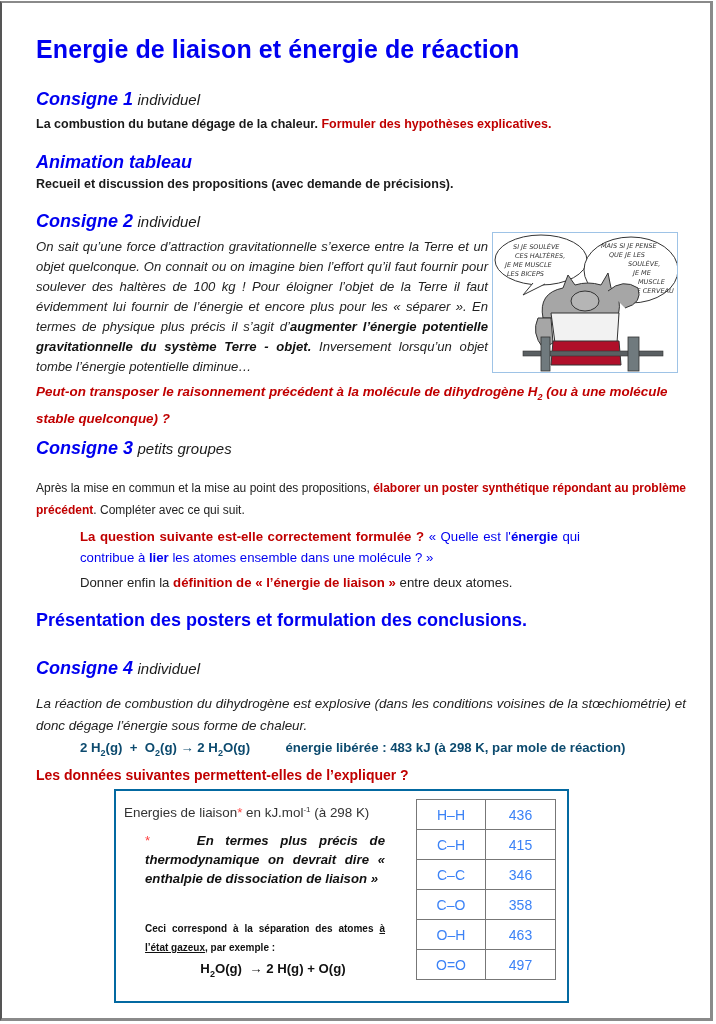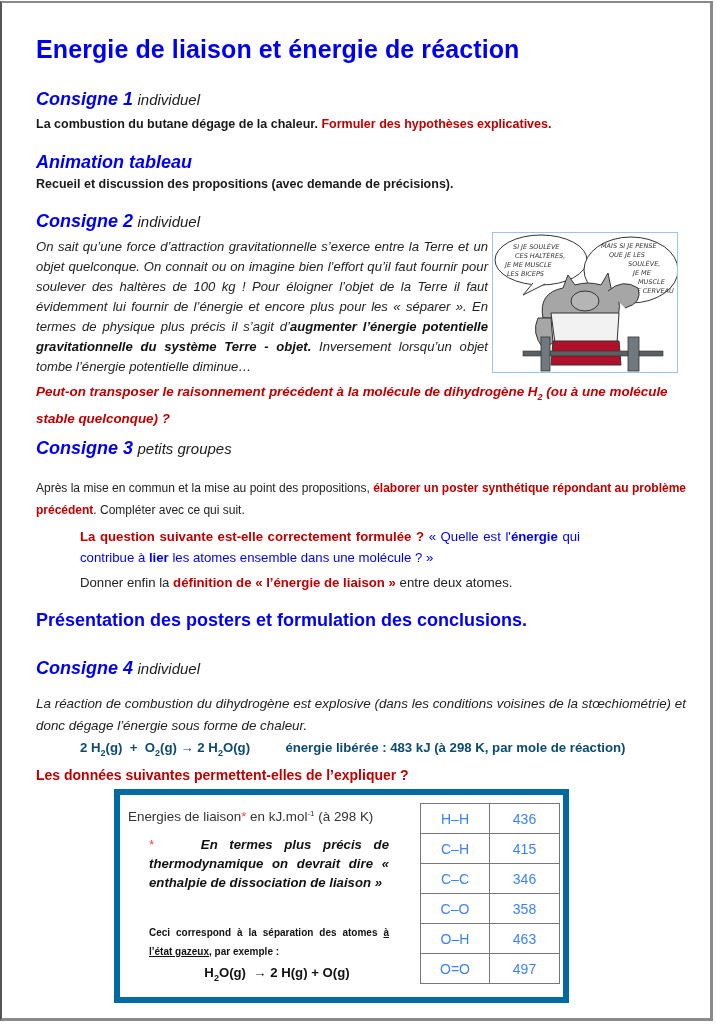--- a/index.html
+++ b/index.html
@@ -25,21 +25,21 @@
   .cartoon { position: absolute; left: 490px; top: 229px; width: 186px; height: 141px; border: 1px solid #9ec3e6; box-sizing: border-box; background: #fff; overflow: hidden; }
   .q2 { position: absolute; left: 34px; top: 378px; width: 650px; font-size: 13.4px; line-height: 22px; font-weight: bold; font-style: italic; color: #c00000; }
   .p3 { position: absolute; left: 34px; top: 474px; width: 650px; font-size: 12px; line-height: 22px; color: #222; text-align: justify; }
   .q3 { position: absolute; left: 78px; top: 523px; width: 500px; font-size: 13.2px; line-height: 21px; text-align: justify; }
   .def { position: absolute; left: 78px; top: 572px; font-size: 13.2px; color: #222; white-space: nowrap; }
   .pres { position: absolute; left: 34px; top: 607px; font-size: 18px; font-weight: bold; color: #0000f0; white-space: nowrap; margin: 0; }
   .p4 { position: absolute; left: 34px; top: 690px; width: 650px; font-size: 13.4px; line-height: 22px; font-style: italic; color: #222; text-align: justify; }
   .eq { position: absolute; left: 78px; top: 737px; font-size: 13.2px; font-weight: bold; color: #0c4a6e; white-space: nowrap; }
   .eq .gap { display: inline-block; width: 28px; }
   .q4 { position: absolute; left: 34px; top: 764px; font-size: 14px; font-weight: bold; color: #c00000; white-space: nowrap; }
-  .box { position: absolute; left: 112px; top: 786px; width: 455px; height: 214px; border: 6px solid #0369a1; box-sizing: border-box; }
+  .box { position: absolute; left: 112px; top: 786px; width: 455px; height: 214px; border: 2px solid #0369a1; box-sizing: border-box; }
   .box-head { position: absolute; left: 8px; top: 14px; font-size: 13.4px; color: #333; white-space: nowrap; }
   .box-head sup { font-size: 8px; }
   .note { position: absolute; left: 29px; top: 40px; width: 240px; font-size: 13.2px; line-height: 19px; font-weight: bold; font-style: italic; color: #111; text-align: justify; }
   .note2 { position: absolute; left: 29px; top: 128px; width: 240px; font-size: 10px; line-height: 19px; font-weight: bold; color: #111; text-align: justify; }
   .note2 u { text-decoration: underline; }
   .note-eq { position: absolute; left: 8px; top: 170px; width: 298px; text-align: center; font-size: 13.2px; font-weight: bold; color: #111; }
   table.bonds { position: absolute; left: 300px; top: 8px; border-collapse: collapse; font-size: 14px; color: #3b82f6; }
   table.bonds td { border: 1px solid #777; width: 68px; height: 29px; text-align: center; padding: 0; }
   table.bonds td + td { width: 69px; }
 </style>

